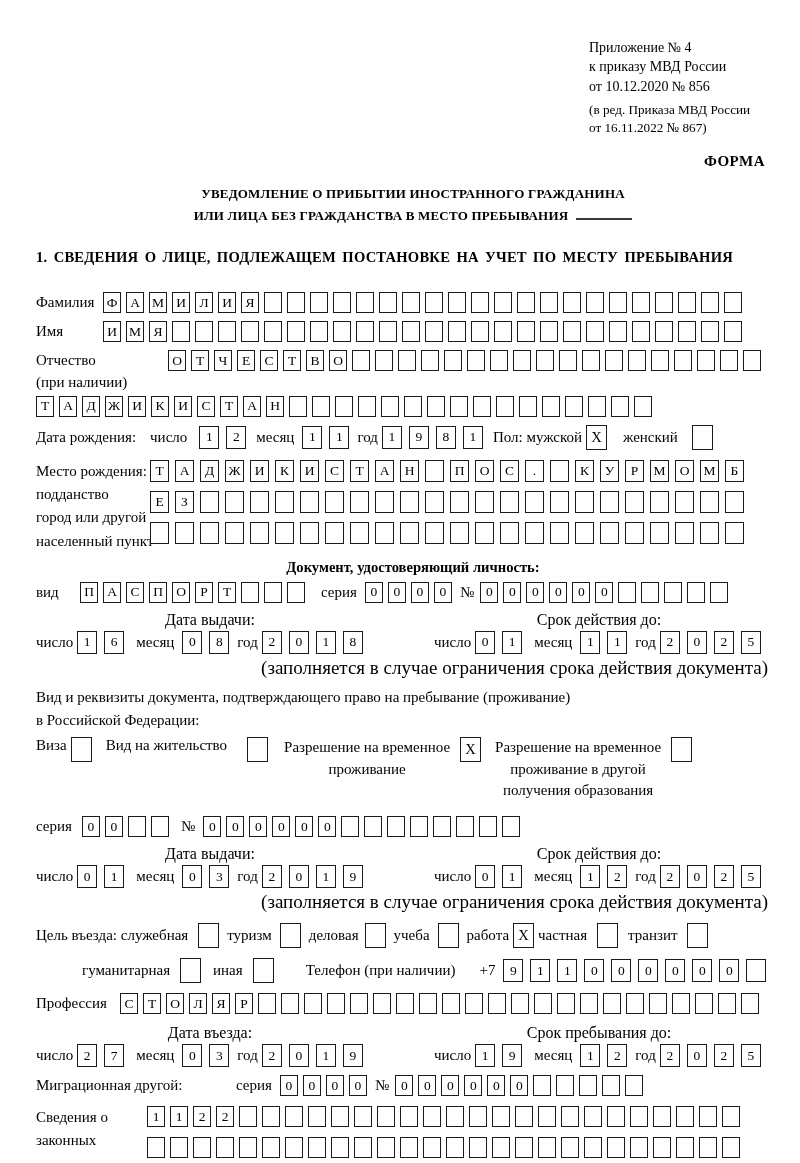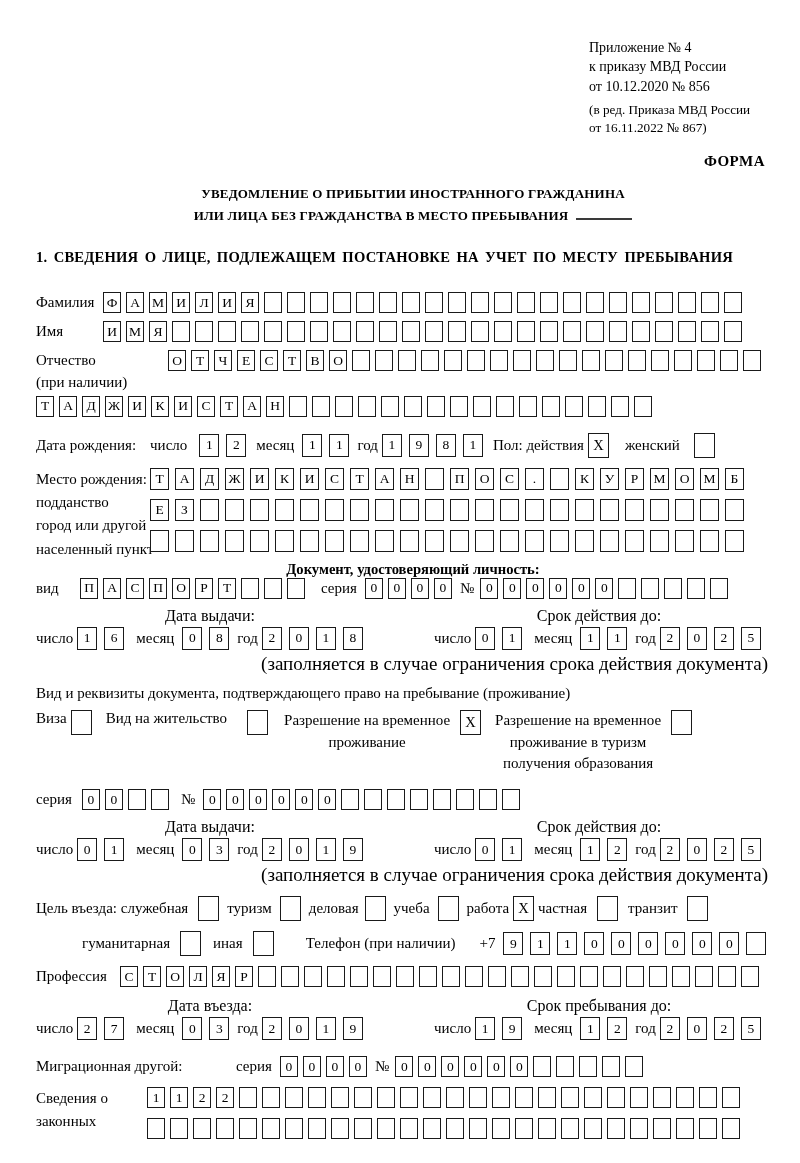--- a/index.html
+++ b/index.html
@@ -33,22 +33,22 @@
   .cb{width:21px;height:25px;border:1.6px solid #1a1a1a;box-sizing:border-box;
       display:inline-flex;align-items:center;justify-content:center;font-size:14.5px;
       background:#fff;flex:0 0 auto;}
   .note{font-size:19px;}
   .bold{font-weight:bold;}
   .center{text-align:center;}
   .vgap6{row-gap:6px;display:flex;flex-direction:column;}
   .ml4{margin-left:4px}.ml6{margin-left:6px}.ml8{margin-left:8px}.ml10{margin-left:10px}
   .ml12{margin-left:12px}.ml14{margin-left:14px}.ml16{margin-left:16px}
   .ml20{margin-left:20px}.ml24{margin-left:24px}.ml32{margin-left:32px}
-  .mt2{margin-top:2px}.mt3{margin-top:3px}.mt6{}.mt8{margin-top:8px}
-  .mt10{margin-top:10px}.mt12{margin-top:16px}.mt14{margin-top:14px}.mt26{margin-top:26px}
+  .mt2{margin-top:2px}.mt3{margin-top:3px}.mt6{margin-top:6px}.mt8{margin-top:8px}
+  .mt10{margin-top:10px}.mt12{margin-top:8px}.mt14{margin-top:14px}.mt26{margin-top:26px}
   .dgrp-l{width:348px;flex:0 0 auto;}
   .dgrp-r{width:330px;flex:0 0 auto;margin-left:50px;}
 </style>
 </head>
 <body>
 
 <div class="page">
 
   <div class="hdr">
     <div>Приложение № 4</div>
@@ -216,21 +216,21 @@
         <span class="cell">1</span>
         <span class="cell">1</span>
       </span>
     <span class="lbl ml8">год</span>
     <span class="cells dt ml4">
         <span class="cell">1</span>
         <span class="cell">9</span>
         <span class="cell">8</span>
         <span class="cell">1</span>
       </span>
-    <span class="lbl ml10">Пол: действия</span>
+    <span class="lbl ml10">Пол: мужской</span>
     <span class="cb ml4">X</span>
     <span class="lbl ml16">женский</span>
     <span class="cb ml14"></span>
   </div>
 
   <div class="row top mt10">
     <span class="lbl2" style="width:114px;line-height:1.55">
       <span>Место рождения:</span><br>
       <span>подданство</span><br>
       <span>город или другой</span><br>
@@ -399,34 +399,35 @@
           <span class="cell">0</span>
           <span class="cell">2</span>
           <span class="cell">5</span>
         </span>
     </div>
   </div>
 
   <div class="note mt3" style="text-align:right;padding-right:22px">(заполняется в случае ограничения срока действия документа)</div>
 
   <div class="lbl mt10">Вид и реквизиты документа, подтверждающего право на пребывание (проживание)</div>
+  <div class="lbl mt6">в Российской Федерации:</div>
 
   <div class="row top mt8">
     <span class="lbl">Виза</span>
     <span class="cb ml4"></span>
     <span class="lbl ml14">Вид на жительство</span>
     <span class="cb ml20"></span>
     <span class="lbl2 ml16 center">
       <span>Разрешение на временное</span><br>
       <span>проживание</span>
     </span>
     <span class="cb ml10">X</span>
     <span class="lbl2 ml14 center">
       <span>Разрешение на временное</span><br>
-      <span>проживание в туризм</span><br>
+      <span>проживание в другой</span><br>
       <span>получения образования</span>
     </span>
     <span class="cb ml10"></span>
   </div>
 
   <div class="row mt14">
     <span class="lbl">серия</span>
     <span class="cells ml10">
         <span class="cell">0</span>
         <span class="cell">0</span>

